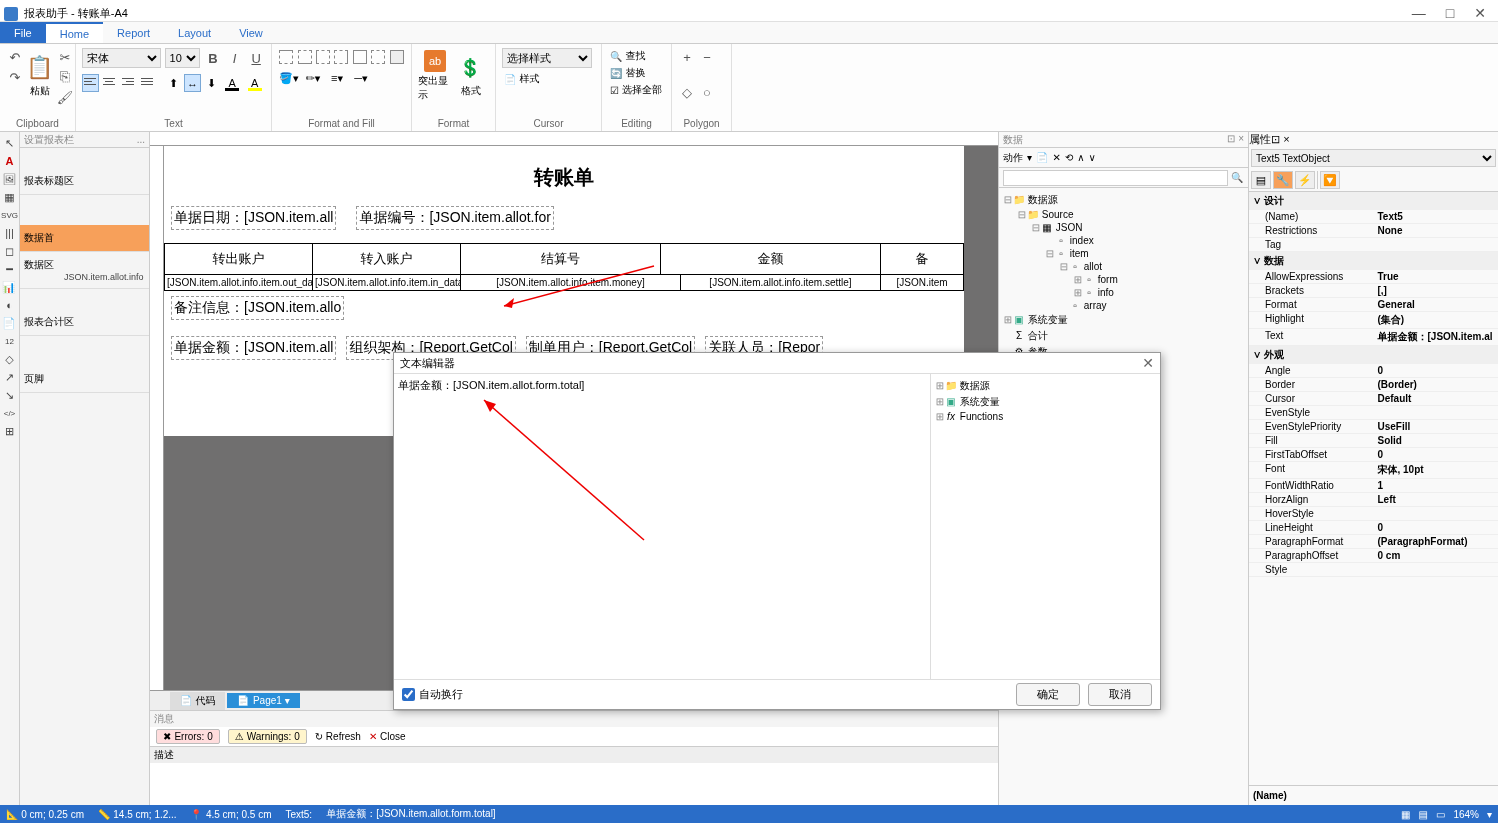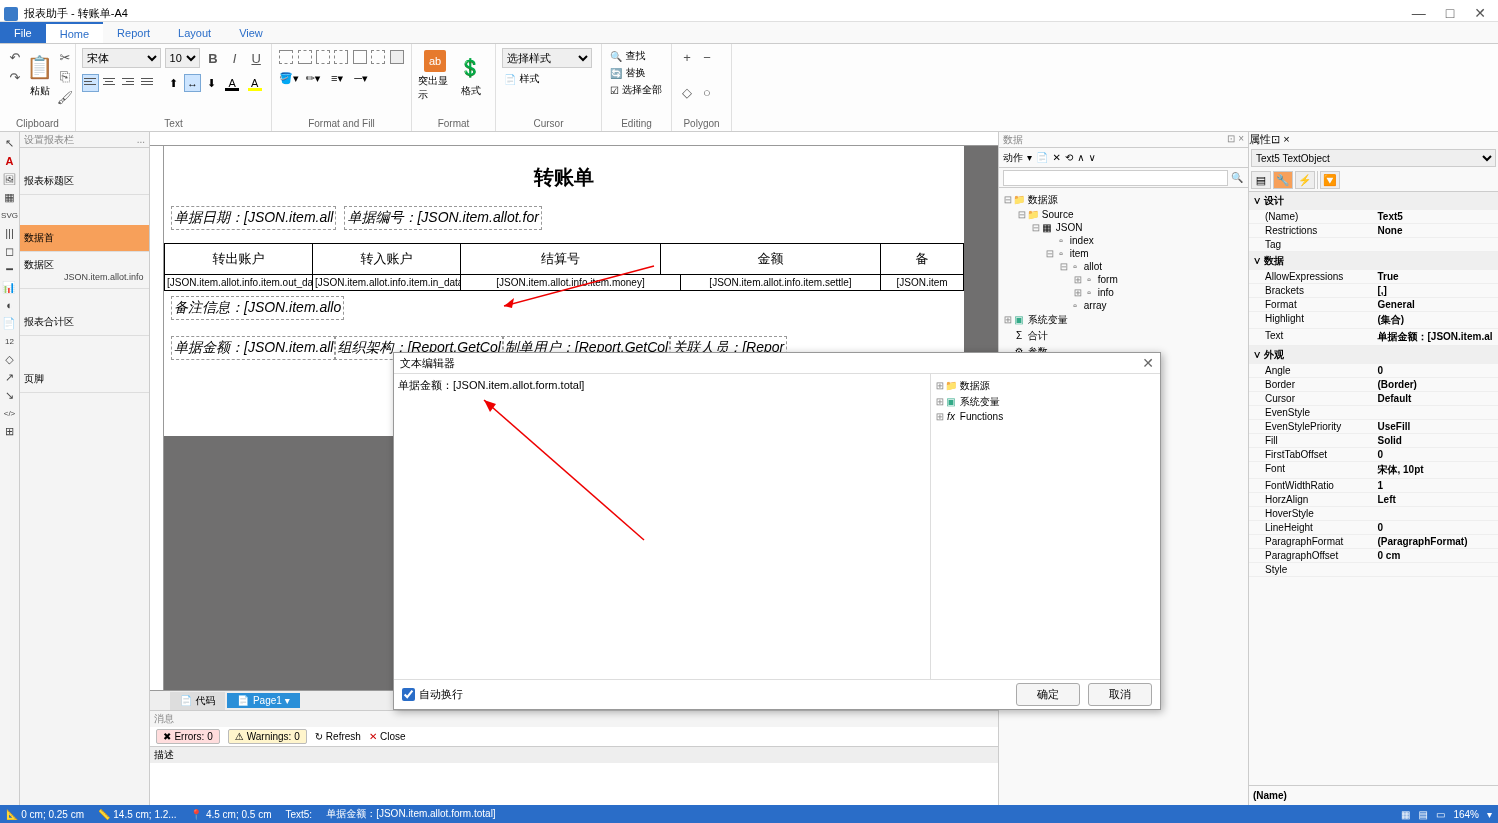--- a/index.html
+++ b/index.html
@@ -46,21 +46,21 @@
 .band-item.selected { background: #f7a05a; }
 .band-item .sub { font-size: 9px; color: #444; margin-left: 40px; }
 
 .design-area { flex: 1; background: #706f6f; display: flex; flex-direction: column; overflow: hidden; position: relative; }
 .ruler-h { height: 14px; background: #fff; border-bottom: 1px solid #999; }
 .ruler-v { width: 14px; background: #fff; border-right: 1px solid #999; }
 .design-body { flex: 1; display: flex; overflow: auto; }
 .canvas-wrap { flex: 1; background: #706f6f; position: relative; }
 .canvas { background: #fff; width: 800px; margin: 0; position: relative; }
 .canvas .report-title { text-align: center; font-size: 20px; font-weight: bold; padding: 18px 0 10px; font-family: Liberation Serif, serif; }
-.canvas .field-row { display: flex; padding: 6px 8px; gap: 0; font-family: "SimSun", serif; font-size: 14px; font-style: italic; }
+.canvas .field-row { display: flex; padding: 6px 8px; gap: 12px; font-family: "SimSun", serif; font-size: 14px; }
 .canvas .field-box { border: none; padding: 2px; position: relative; }
 .canvas .field-box.sel { outline: 1px dashed #999; }
 .canvas .table-hdr { display: flex; border: 1px solid #000; margin: 8px 0 0; font-family: "SimSun", serif; font-size: 13px; }
 .canvas .table-hdr .th { border-right: 1px solid #000; text-align: center; padding: 6px 2px; }
 .canvas .table-row { display: flex; border: 1px solid #000; border-top: none; font-family: "SimSun", serif; font-size: 10px; }
 .canvas .table-row .td { border-right: 1px solid #000; padding: 2px; text-align: center; overflow: hidden; }
 .red-arrow { position: absolute; pointer-events: none; }
 
 .design-tabs { height: 20px; background: #eee; border-top: 1px solid #999; display: flex; align-items: center; padding-left: 20px; gap: 2px; }
 .design-tab { padding: 2px 10px; font-size: 10px; cursor: pointer; display: flex; align-items: center; gap: 3px; }

